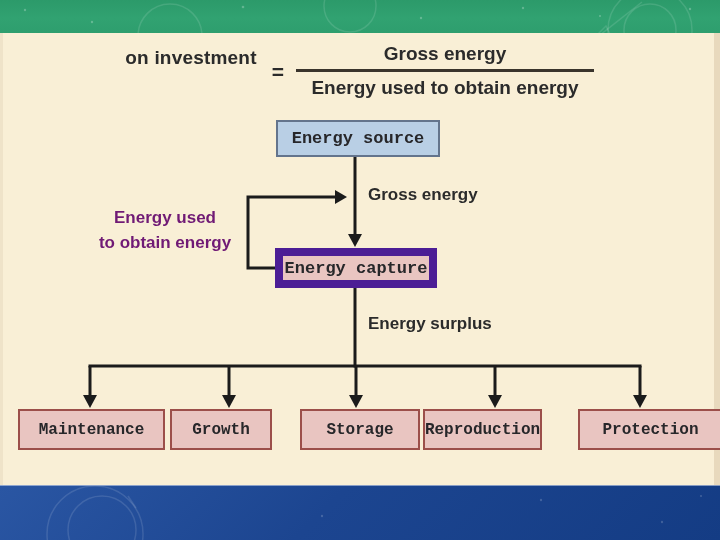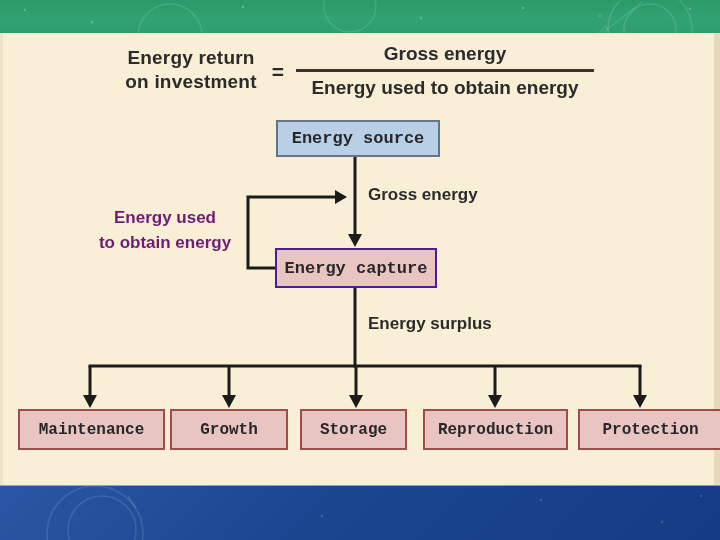--- a/index.html
+++ b/index.html
@@ -63,30 +63,30 @@
   .node {
     position: absolute; display: flex; align-items: center; justify-content: center;
     font-weight: bold; color: #27272a; box-sizing: border-box; font-family: Liberation Mono, monospace;
   }
   .node-source {
     left: 276px; top: 87px; width: 164px; height: 37px;
     background: #b9cfe5; border: 2px solid #64748c; font-size: 17px;
   }
   .node-capture {
     left: 275px; top: 215px; width: 162px; height: 40px;
-    background: #e9c5c1; border: 2px solid #4c1d95; font-size: 17px;
+    background: #e9c5c1; border: 8px solid #4c1d95; font-size: 17px;
   }
   .node-alloc {
     top: 376px; height: 41px;
     background: #e9c5c1; border: 2px solid #9c4f4a; font-size: 16px;
   }
   .alloc-0 { left: 18px;  width: 147px; }
-  .alloc-1 { left: 170px; width: 118px; }
-  .alloc-2 { left: 300px; width: 107px; }
-  .alloc-3 { left: 423px; width: 145px; }
+  .alloc-1 { left: 170px; width: 102px; }
+  .alloc-2 { left: 300px; width: 120px; }
+  .alloc-3 { left: 423px; width: 119px; }
   .alloc-4 { left: 578px; width: 145px; }
 
   
   .edge-label {
     position: absolute; font-weight: bold; font-size: 17px; color: #2b2b2b;
     white-space: nowrap;
   }
   .label-gross   { left: 368px; top: 152px; }
   .label-surplus { left: 368px; top: 281px; }
   .label-used {
@@ -167,21 +167,20 @@
 
         <polygon points="90,375 83,362 97,362"></polygon>
         <polygon points="229,375 222,362 236,362"></polygon>
         <polygon points="356,375 349,362 363,362"></polygon>
         <polygon points="495,375 488,362 502,362"></polygon>
         <polygon points="640,375 633,362 647,362"></polygon>
       </g>
     </svg>
 
     <div class="formula-lhs">
-      <div>Energy return</div>
       <div>on investment</div>
     </div>
     <div class="formula-eq">=</div>
     <div class="formula-frac">
       <div class="formula-num">Gross energy</div>
       <div class="frac-bar"></div>
       <div class="formula-den">Energy used to obtain energy</div>
     </div>
 
     <div class="node node-source">

